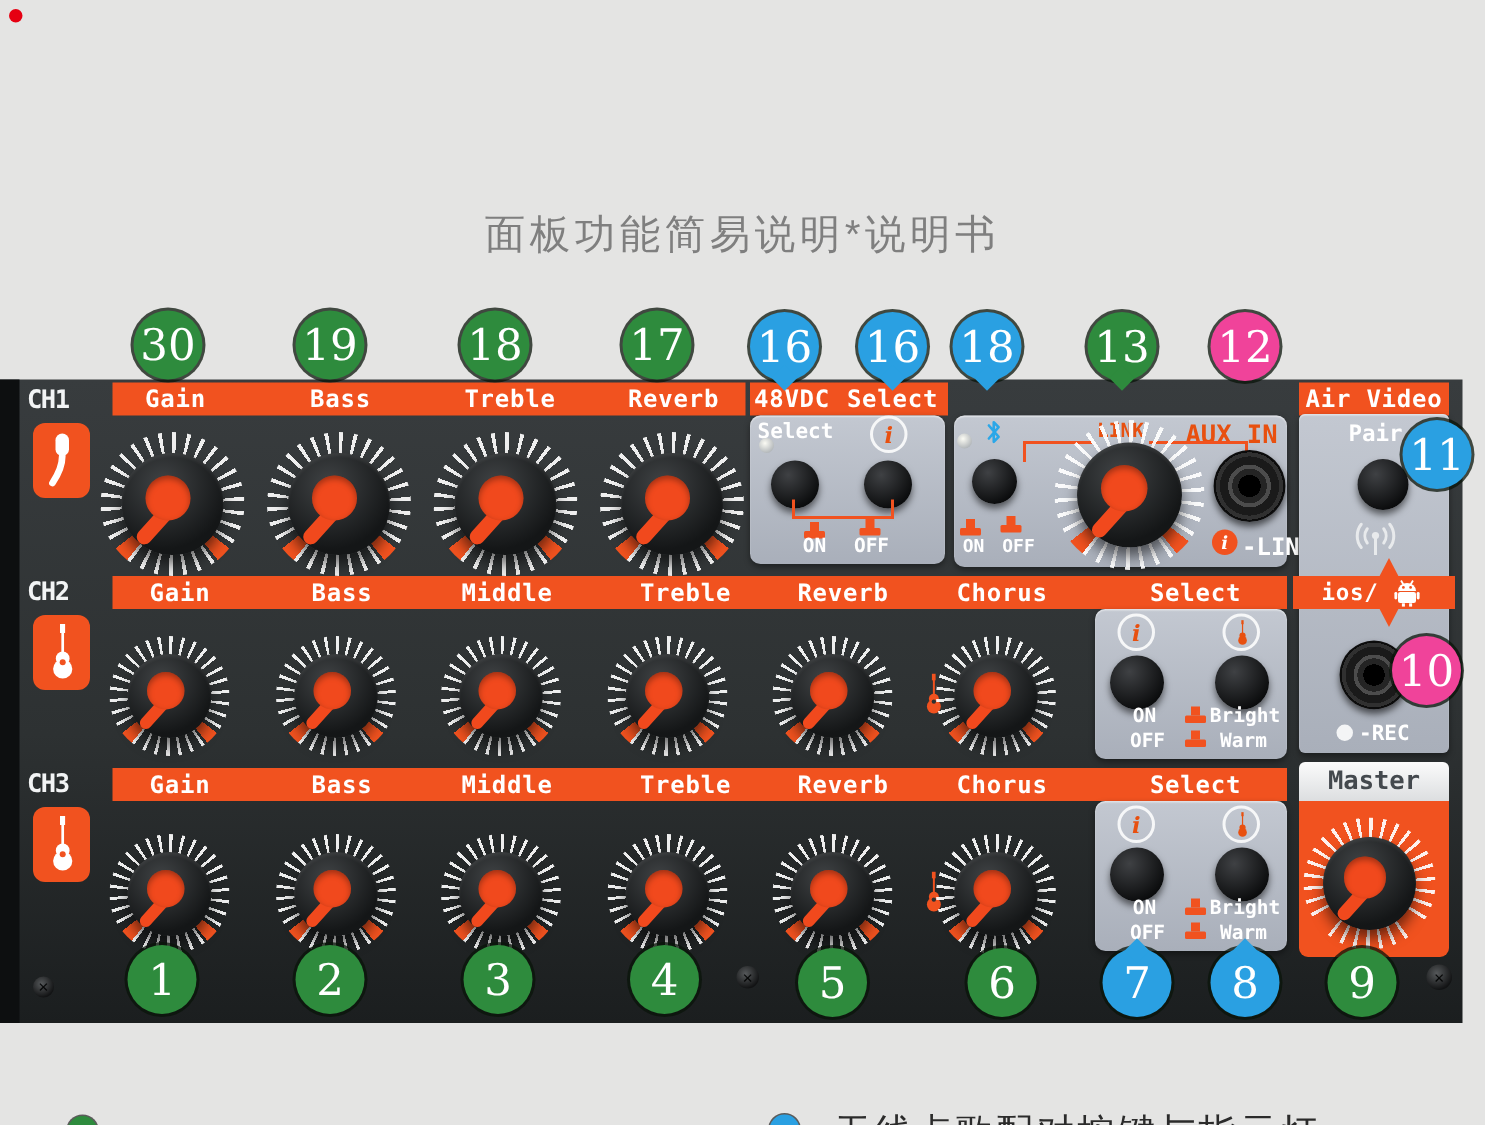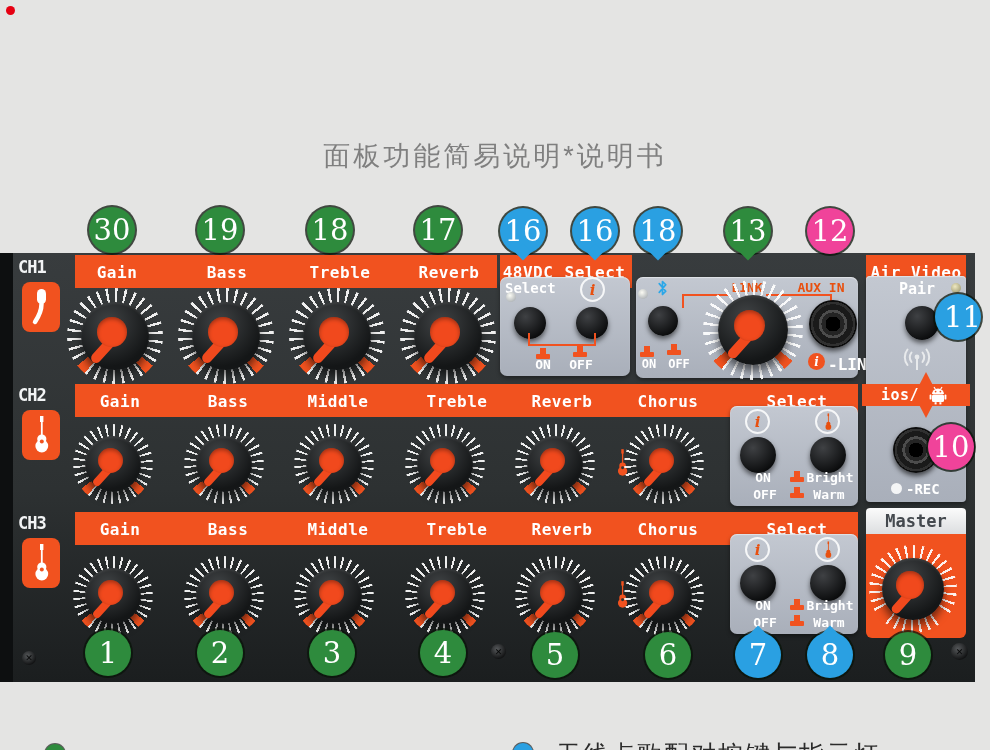--- a/index.html
+++ b/index.html
@@ -12,21 +12,21 @@
          font-size:42px;font-weight:bold;color:#151515;letter-spacing:2px;}
   .subtitle{position:absolute;left:0;top:138px;width:100%;text-align:center;
          font-size:27px;color:#7f7f7f;letter-spacing:3px;}
   .corner-dot{position:absolute;left:6px;top:6px;width:9px;height:9px;border-radius:50%;background:#e60012;}
 
   
   .panel{position:absolute;left:0;top:253px;width:975px;height:429px;
          background:linear-gradient(180deg,#383c3e 0%,#2d3132 55%,#1b1e1f 100%);}
   .panel-edge{position:absolute;left:0;top:0;width:13px;height:429px;background:#0d0f10;}
 
-  .strip{position:absolute;height:33px;background:#f1521f;}
+  .strip{position:absolute;height:22px;background:#f1521f;}
   .strip span{position:absolute;top:50%;transform:translate(-50%,-50%);white-space:nowrap;
         color:#fff;font-family:"DejaVu Sans Mono",monospace;font-weight:bold;font-size:16px;letter-spacing:.5px;}
   .chlab{position:absolute;color:#f2f4f5;font-family:"DejaVu Sans Mono",monospace;
         font-weight:bold;font-size:17px;letter-spacing:-1px;}
   .chicon{position:absolute;width:38px;height:50px;background:#f1521f;border-radius:8px;
         display:flex;align-items:center;justify-content:center;}
 
   .subpanel{position:absolute;background:linear-gradient(180deg,#c3c8d1,#a9afba);border-radius:7px;
         box-shadow:inset 0 1px 1px rgba(255,255,255,.5), 0 2px 4px rgba(0,0,0,.4);}
 
@@ -175,21 +175,21 @@
     <div class="pushbtn" style="left:514px;top:54px;width:32px;height:32px;"></div>
     <div class="pushbtn" style="left:576px;top:54px;width:32px;height:32px;"></div>
     <div class="bracket-u" style="left:528px;top:80px;width:64px;height:11px;"></div>
     <div class="plug" style="left:535px;top:95px;"></div>
     <div class="plug" style="left:572px;top:93px;"></div>
     <div class="ptext ctr" style="left:543px;top:104px;font-size:13px;">ON</div>
     <div class="ptext ctr" style="left:581px;top:104px;font-size:13px;">OFF</div>
 
     <div class="subpanel" style="left:636px;top:24px;width:222px;height:101px;"></div>
     <div class="otext ctr" style="left:747px;top:27px;font-size:13px;">LINK</div>
-    <div class="otext ctr" style="left:821px;top:27px;font-size:13px;">AUX IN</div>
+    <div class="otext ctr" style="left:821px;top:27px;font-size:17px;">AUX IN</div>
     <div class="abs" style="left:656px;top:26px;">
       <svg width="13" height="18" viewBox="0 0 12 16">
           <path d="M3 4 L9 11 L6 14 L6 2 L9 5 L3 12" stroke="#2ba7e8" stroke-width="1.6" fill="none" stroke-linejoin="round" stroke-linecap="round"></path>
         </svg>
     </div>
     <div class="led" style="left:638px;top:36px;"></div>
     <div class="bracket-tl" style="left:682px;top:41px;width:44px;height:12px;"></div>
     <div class="bracket-tr" style="left:766px;top:41px;width:64px;height:12px;"></div>
     <div class="pushbtn" style="left:648px;top:53px;width:30px;height:30px;"></div>
     <div class="knob" style="left:703px;top:27px;width:100px;height:100px">
@@ -426,21 +426,21 @@
     </div>
   <div class="badge b tail-down" style="left:635px;top:208px;">
       <span>18</span>
     </div>
   <div class="badge g tail-down" style="left:725px;top:208px;">
       <span>13</span>
     </div>
   <div class="badge p" style="left:807px;top:208px;">
       <span>12</span>
     </div>
-  <div class="badge b" style="left:935px;top:294px;justify-content:flex-end;">
+  <div class="badge b" style="left:935px;top:280px;">
       <span>11</span>
     </div>
   <div class="badge p" style="left:928px;top:424px;">
       <span>10</span>
     </div>
 
   <div class="badge g" style="left:85px;top:630px;">
       <span>1</span>
     </div>
   <div class="badge g" style="left:197px;top:630px;">

